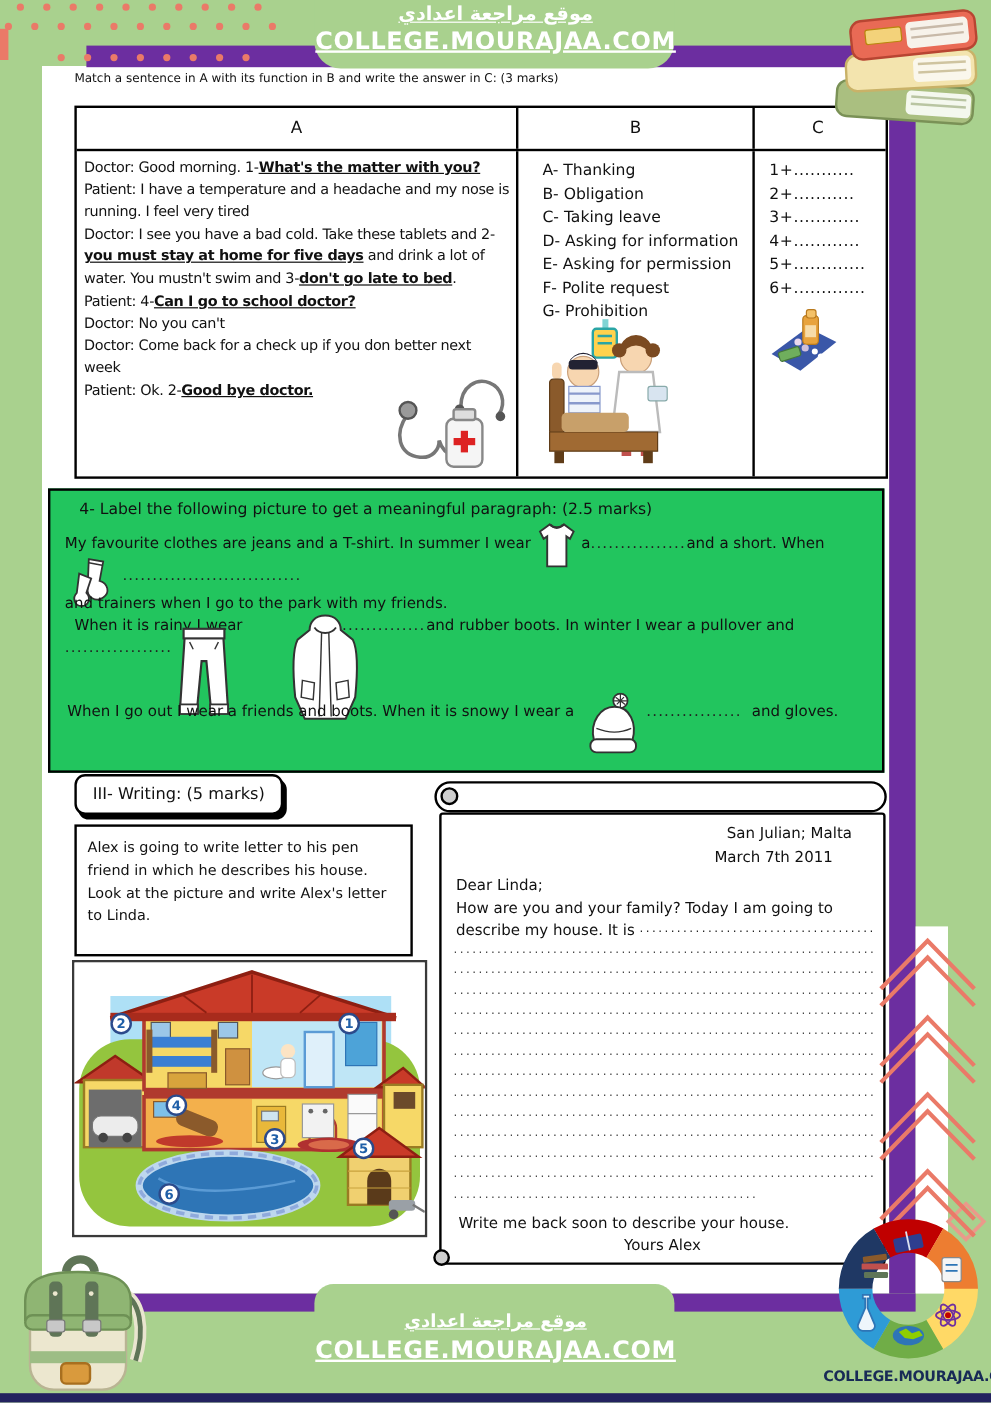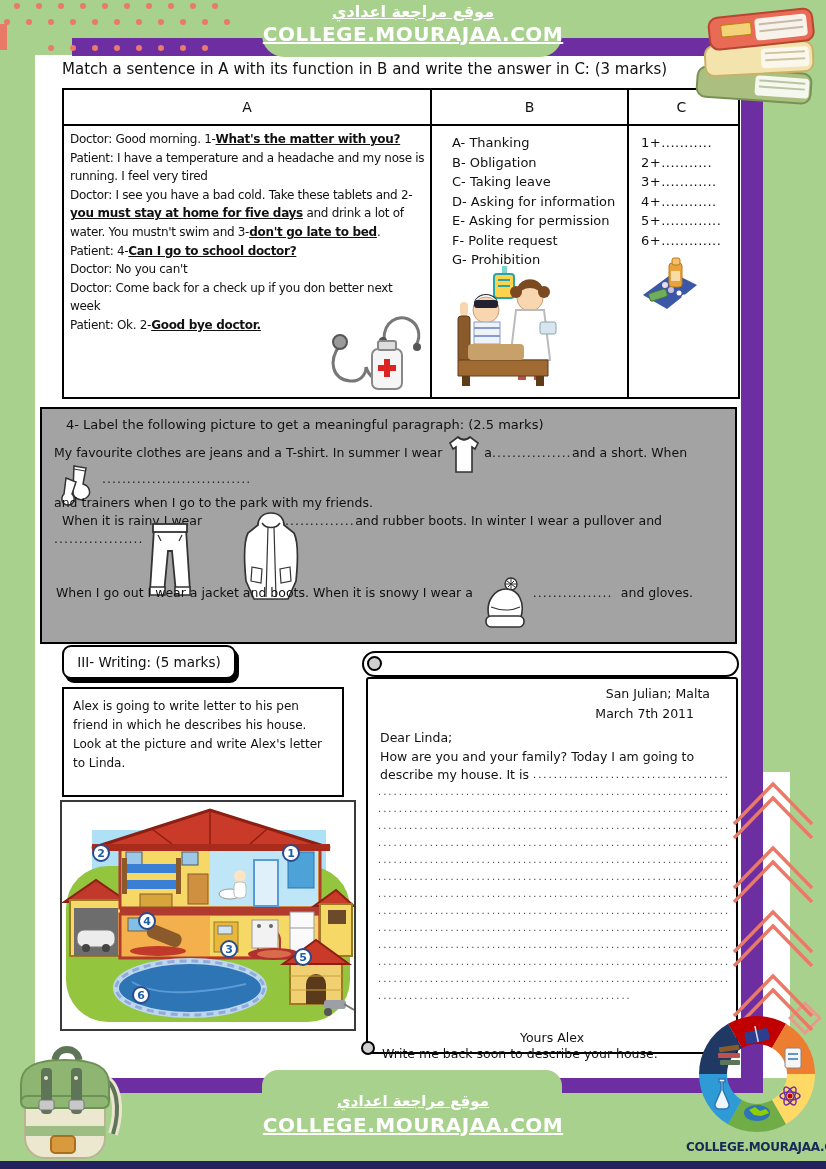--- a/index.html
+++ b/index.html
@@ -5,21 +5,21 @@
 <style>
   html,body{margin:0;padding:0;background:#e8e8e8;}
   .page{position:relative;width:826px;height:1169px;background:#a9d18e;overflow:hidden;
         font-family:"DejaVu Sans",sans-serif;color:#111;}
   .abs{position:absolute;}
   .white-panel{background:#ffffff;}
   .purple{background:#6c2ea0;}
   .green-tab{background:#a9d18e;}
   .site-title{color:#fff;font-weight:bold;text-decoration:underline;text-align:center;width:100%;}
   .dot{position:absolute;width:6px;height:6px;border-radius:50%;background:#ea7a68;}
-  .box{border:2px solid #000;background:#a3a3a3;}
+  .box{border:2px solid #000;background:#22c55e;}
   
   .match-table{display:flex;flex-direction:column;border:2px solid #000;background:#fff;}
   .trow{display:flex;}
   .thead{height:34px;border-bottom:2px solid #000;font-size:14px;}
   .thead .tcol{display:flex;align-items:center;justify-content:center;}
   .tbody{flex:1;}
   .tcol{position:relative;box-sizing:border-box;}
   .ca{width:368px;border-right:2px solid #000;}
   .cb{width:197px;border-right:2px solid #000;}
   .cc{width:105px;}
@@ -121,21 +121,21 @@
         <polyline points="4,66 43,26 82,66"></polyline>
       <polyline points="4,116 43,76 82,116"></polyline>
         <polyline points="4,130 43,90 82,130"></polyline>
       <polyline points="4,180 43,140 82,180"></polyline>
         <polyline points="4,194 43,154 82,194"></polyline>
       <polyline points="4,244 43,204 82,244"></polyline>
         <polyline points="4,258 43,218 82,258"></polyline>
     </g>
   </svg>
 
-  <div class="abs" style="left:62px;top:60px;font-size:15px;z-index:4;">Match a sentence in A with its function in B and write the answer in C: (3 marks)</div>
+  <div class="abs" style="left:62px;top:60px;font-size:10px;z-index:4;">Match a sentence in A with its function in B and write the answer in C: (3 marks)</div>
 
   <div class="abs match-table" style="left:62px;top:88px;width:674px;height:307px;z-index:4;">
     <div class="trow thead">
       <div class="tcol ca">A</div>
       <div class="tcol cb">B</div>
       <div class="tcol cc">C</div>
     </div>
     <div class="trow tbody">
       <div class="tcol ca">
         <div class="dialogue">
@@ -266,21 +266,21 @@
       <line x1="36" y1="14" x2="33" y2="20" stroke="#333" stroke-width="1.2"></line>
     </svg>
     <svg class="abs" style="left:198px;top:102px;" width="62" height="92" viewBox="0 0 62 92">
       <path d="M31,2 C22,2 18,8 18,14 L8,22 C4,30 4,50 6,70 L14,88 L48,88 L56,70 C58,50 58,30 54,22 L44,14 C44,8 40,2 31,2 Z" fill="#fff" stroke="#333" stroke-width="1.7"></path>
       <path d="M22,12 C26,18 36,18 40,12" fill="none" stroke="#333" stroke-width="1.5"></path>
       <path d="M28,16 L26,86 M34,16 L36,86" fill="none" stroke="#333" stroke-width="1.2"></path>
       <path d="M12,56 L22,58 L21,72 L11,70 Z M50,56 L40,58 L41,72 L51,70 Z" fill="none" stroke="#333" stroke-width="1.2"></path>
     </svg>
 
     <div class="abs ex4-line" style="left:14px;top:174px;">
-      <span>When I go out I wear a jacket and boots. When it is snowy I wear a</span>
+      <span>When I go out I wear a friends and boots. When it is snowy I wear a</span>
       <svg width="46" height="54" viewBox="0 0 46 54" style="margin:-6px 6px -30px 8px;">
         <circle cx="30" cy="7" r="6" fill="#fff" stroke="#333" stroke-width="1.4"></circle>
         <path d="M26,4 L34,10 M27,10 L33,4 M30,1 L30,13 M24,7 L36,7" stroke="#333" stroke-width="1"></path>
         <path d="M8,40 C4,24 14,12 25,12 C38,12 44,26 40,40 Z" fill="#fff" stroke="#333" stroke-width="1.6"></path>
         <rect x="5" y="39" width="38" height="11" rx="5" fill="#fff" stroke="#333" stroke-width="1.6"></rect>
         <path d="M10,30 C20,34 30,34 39,30" fill="none" stroke="#333" stroke-width="1.1"></path>
       </svg>
       <span class="dots" style="width:78px;">........................................</span>
       <span style="margin-left:10px;">and gloves.</span>
     </div>
@@ -396,21 +396,21 @@
         <div class="blank">..............................................................................................................</div>
         <div class="blank">..............................................................................................................</div>
         <div class="blank">..............................................................................................................</div>
         <div class="blank">..............................................................................................................</div>
         <div class="blank">..............................................................................................................</div>
         <div class="blank">..............................................................................................................</div>
         <div class="blank">..............................................................................................................</div>
         <div class="blank">..............................................................................................................</div>
         <div class="blank short">..............................................................................................................</div>
       </div>
-    <div class="abs" style="left:14px;top:331px;margin-top:35px;">Write me back soon to describe your house.</div>
+    <div class="abs" style="left:14px;top:331px;">Write me back soon to describe your house.</div>
     <div class="abs" style="left:0;top:350px;width:100%;text-align:center;">Yours Alex</div>
   </div>
   <div class="abs curl" style="left:361px;top:1041px;width:14px;height:14px;z-index:5;"></div>
 
   <div class="abs purple" style="left:95px;top:1078px;width:668px;height:15px;z-index:1;"></div>
   <div class="abs green-tab" style="left:262px;top:1070px;width:300px;height:30px;border-radius:16px 16px 0 0;z-index:2;"></div>
   <div class="abs site-title" style="top:1092px;font-size:15px;z-index:4;">موقع مراجعة اعدادي</div>
   <div class="abs site-title" style="top:1113px;font-size:20px;letter-spacing:0.5px;z-index:4;">COLLEGE.MOURAJAA.COM</div>
 
   <svg class="abs" style="left:5px;top:1038px;z-index:5;" width="126" height="128" viewBox="0 0 126 128">

